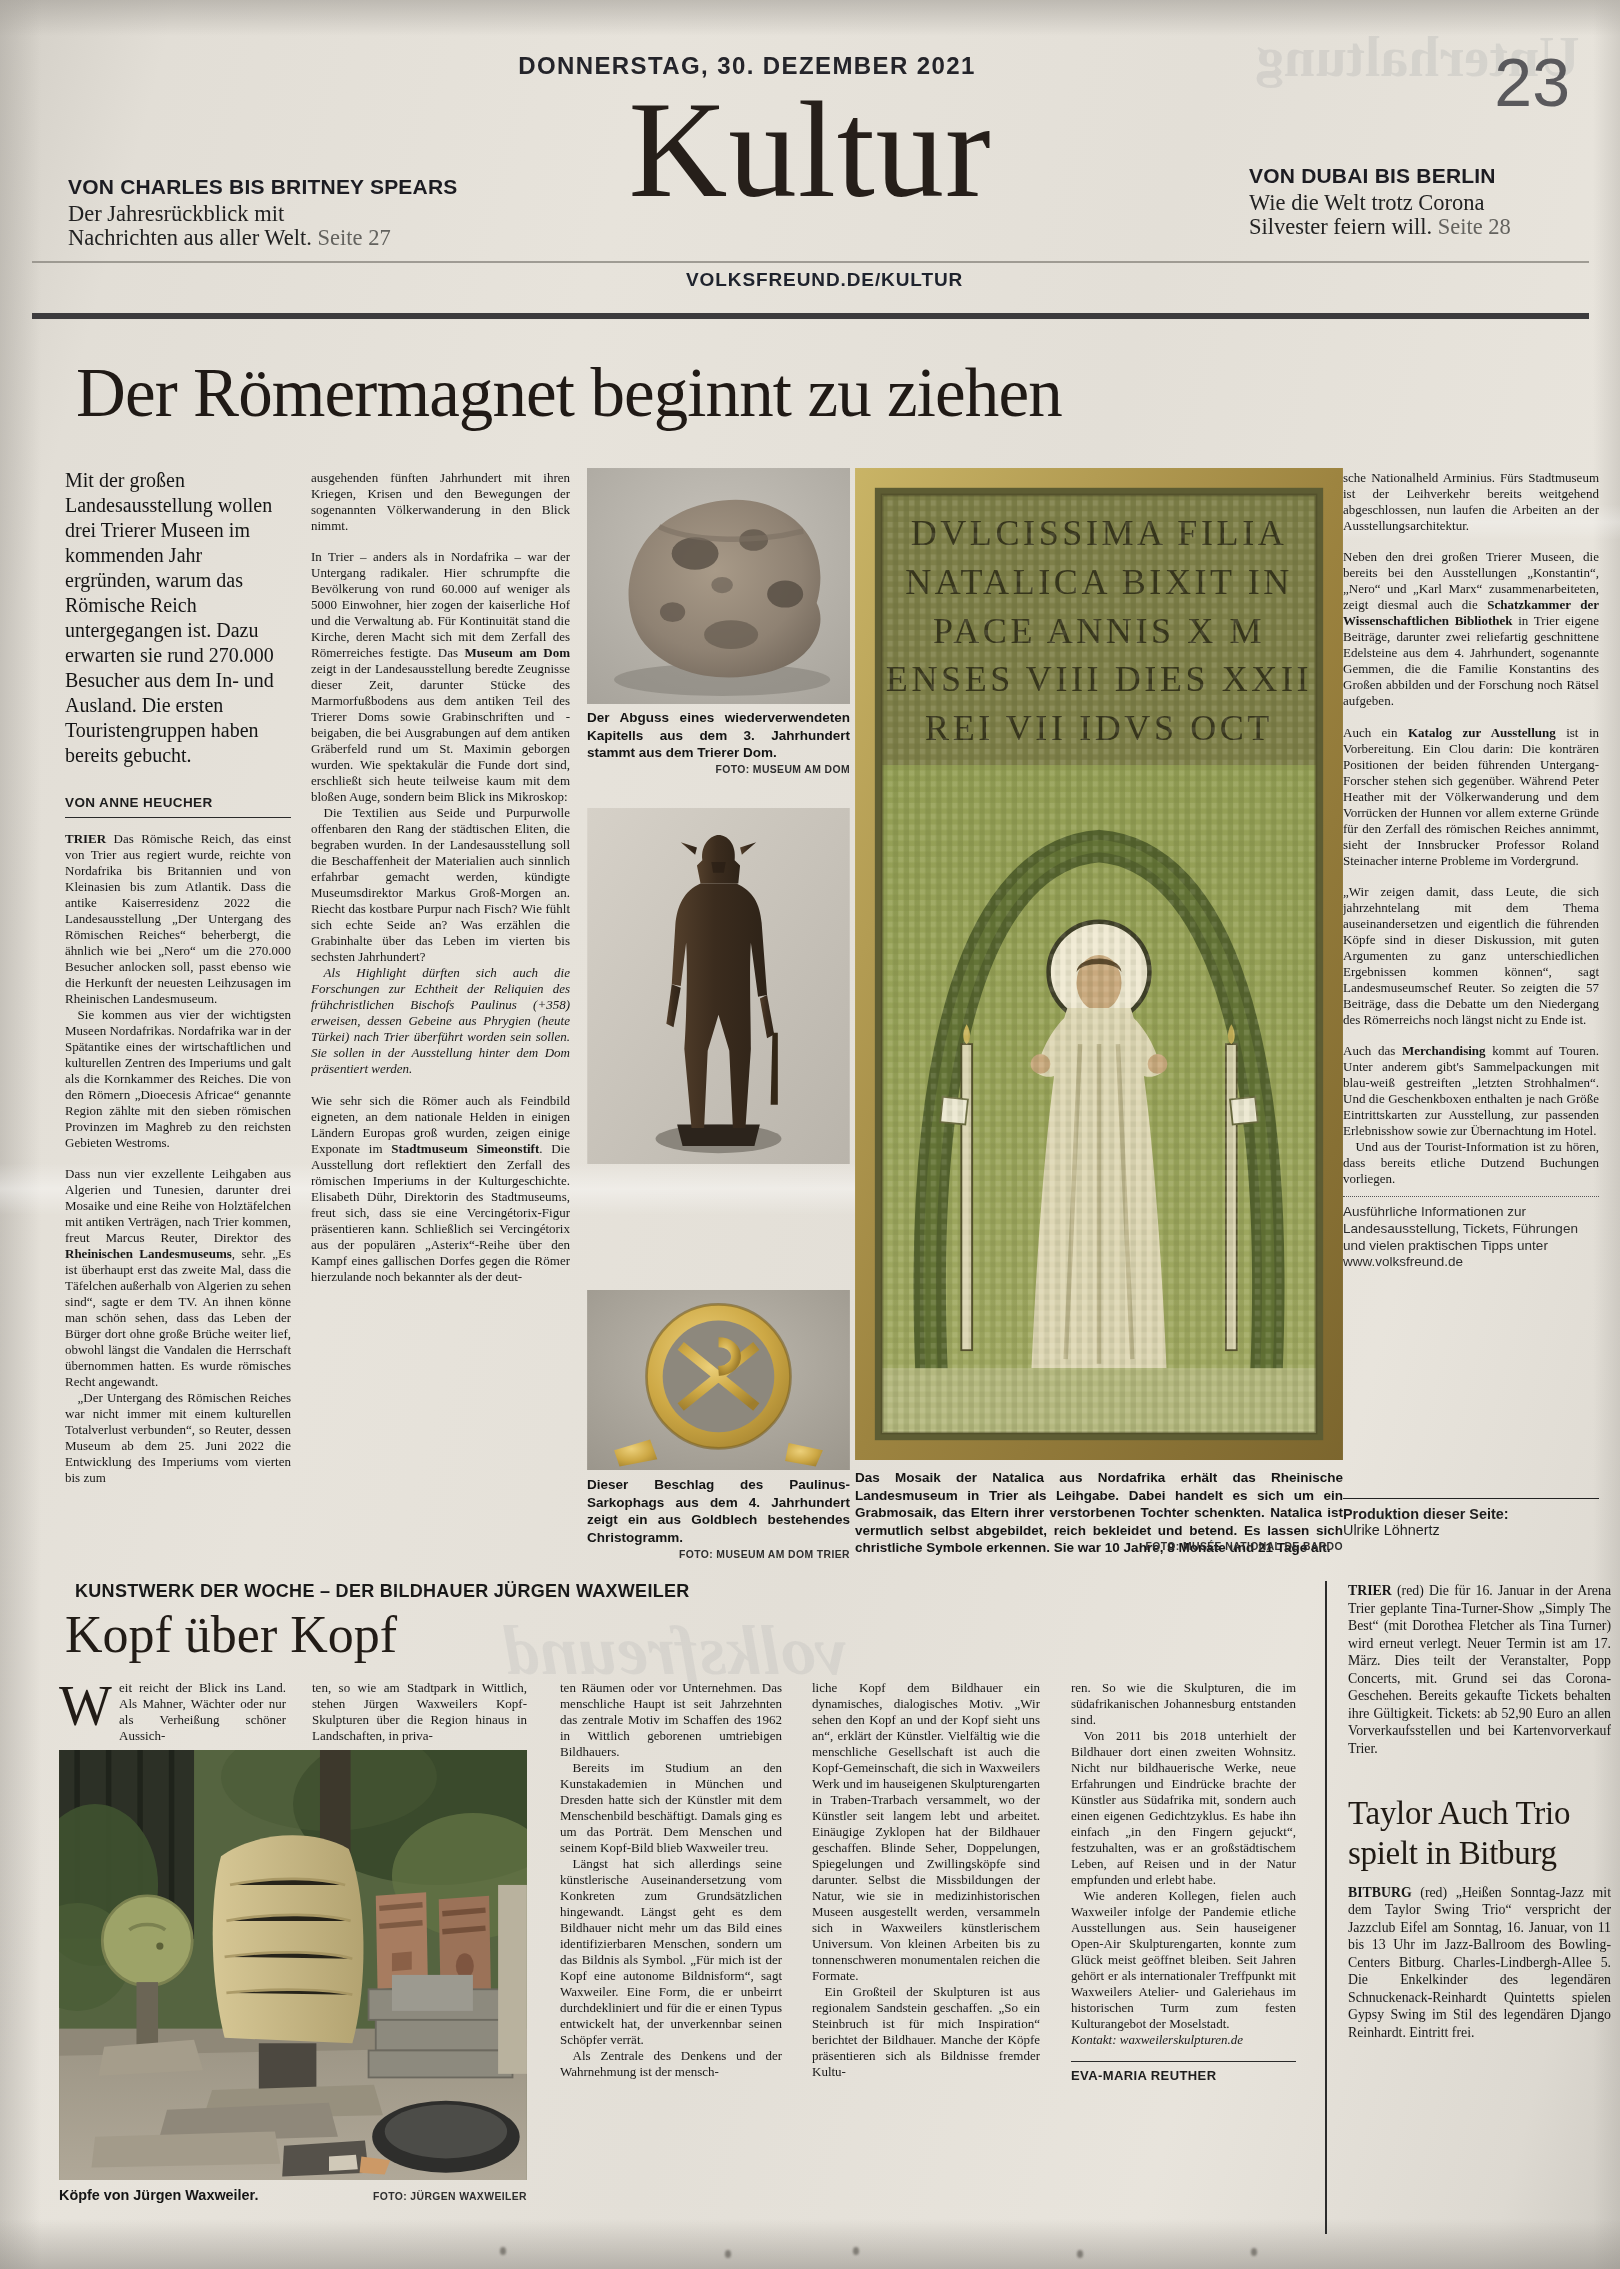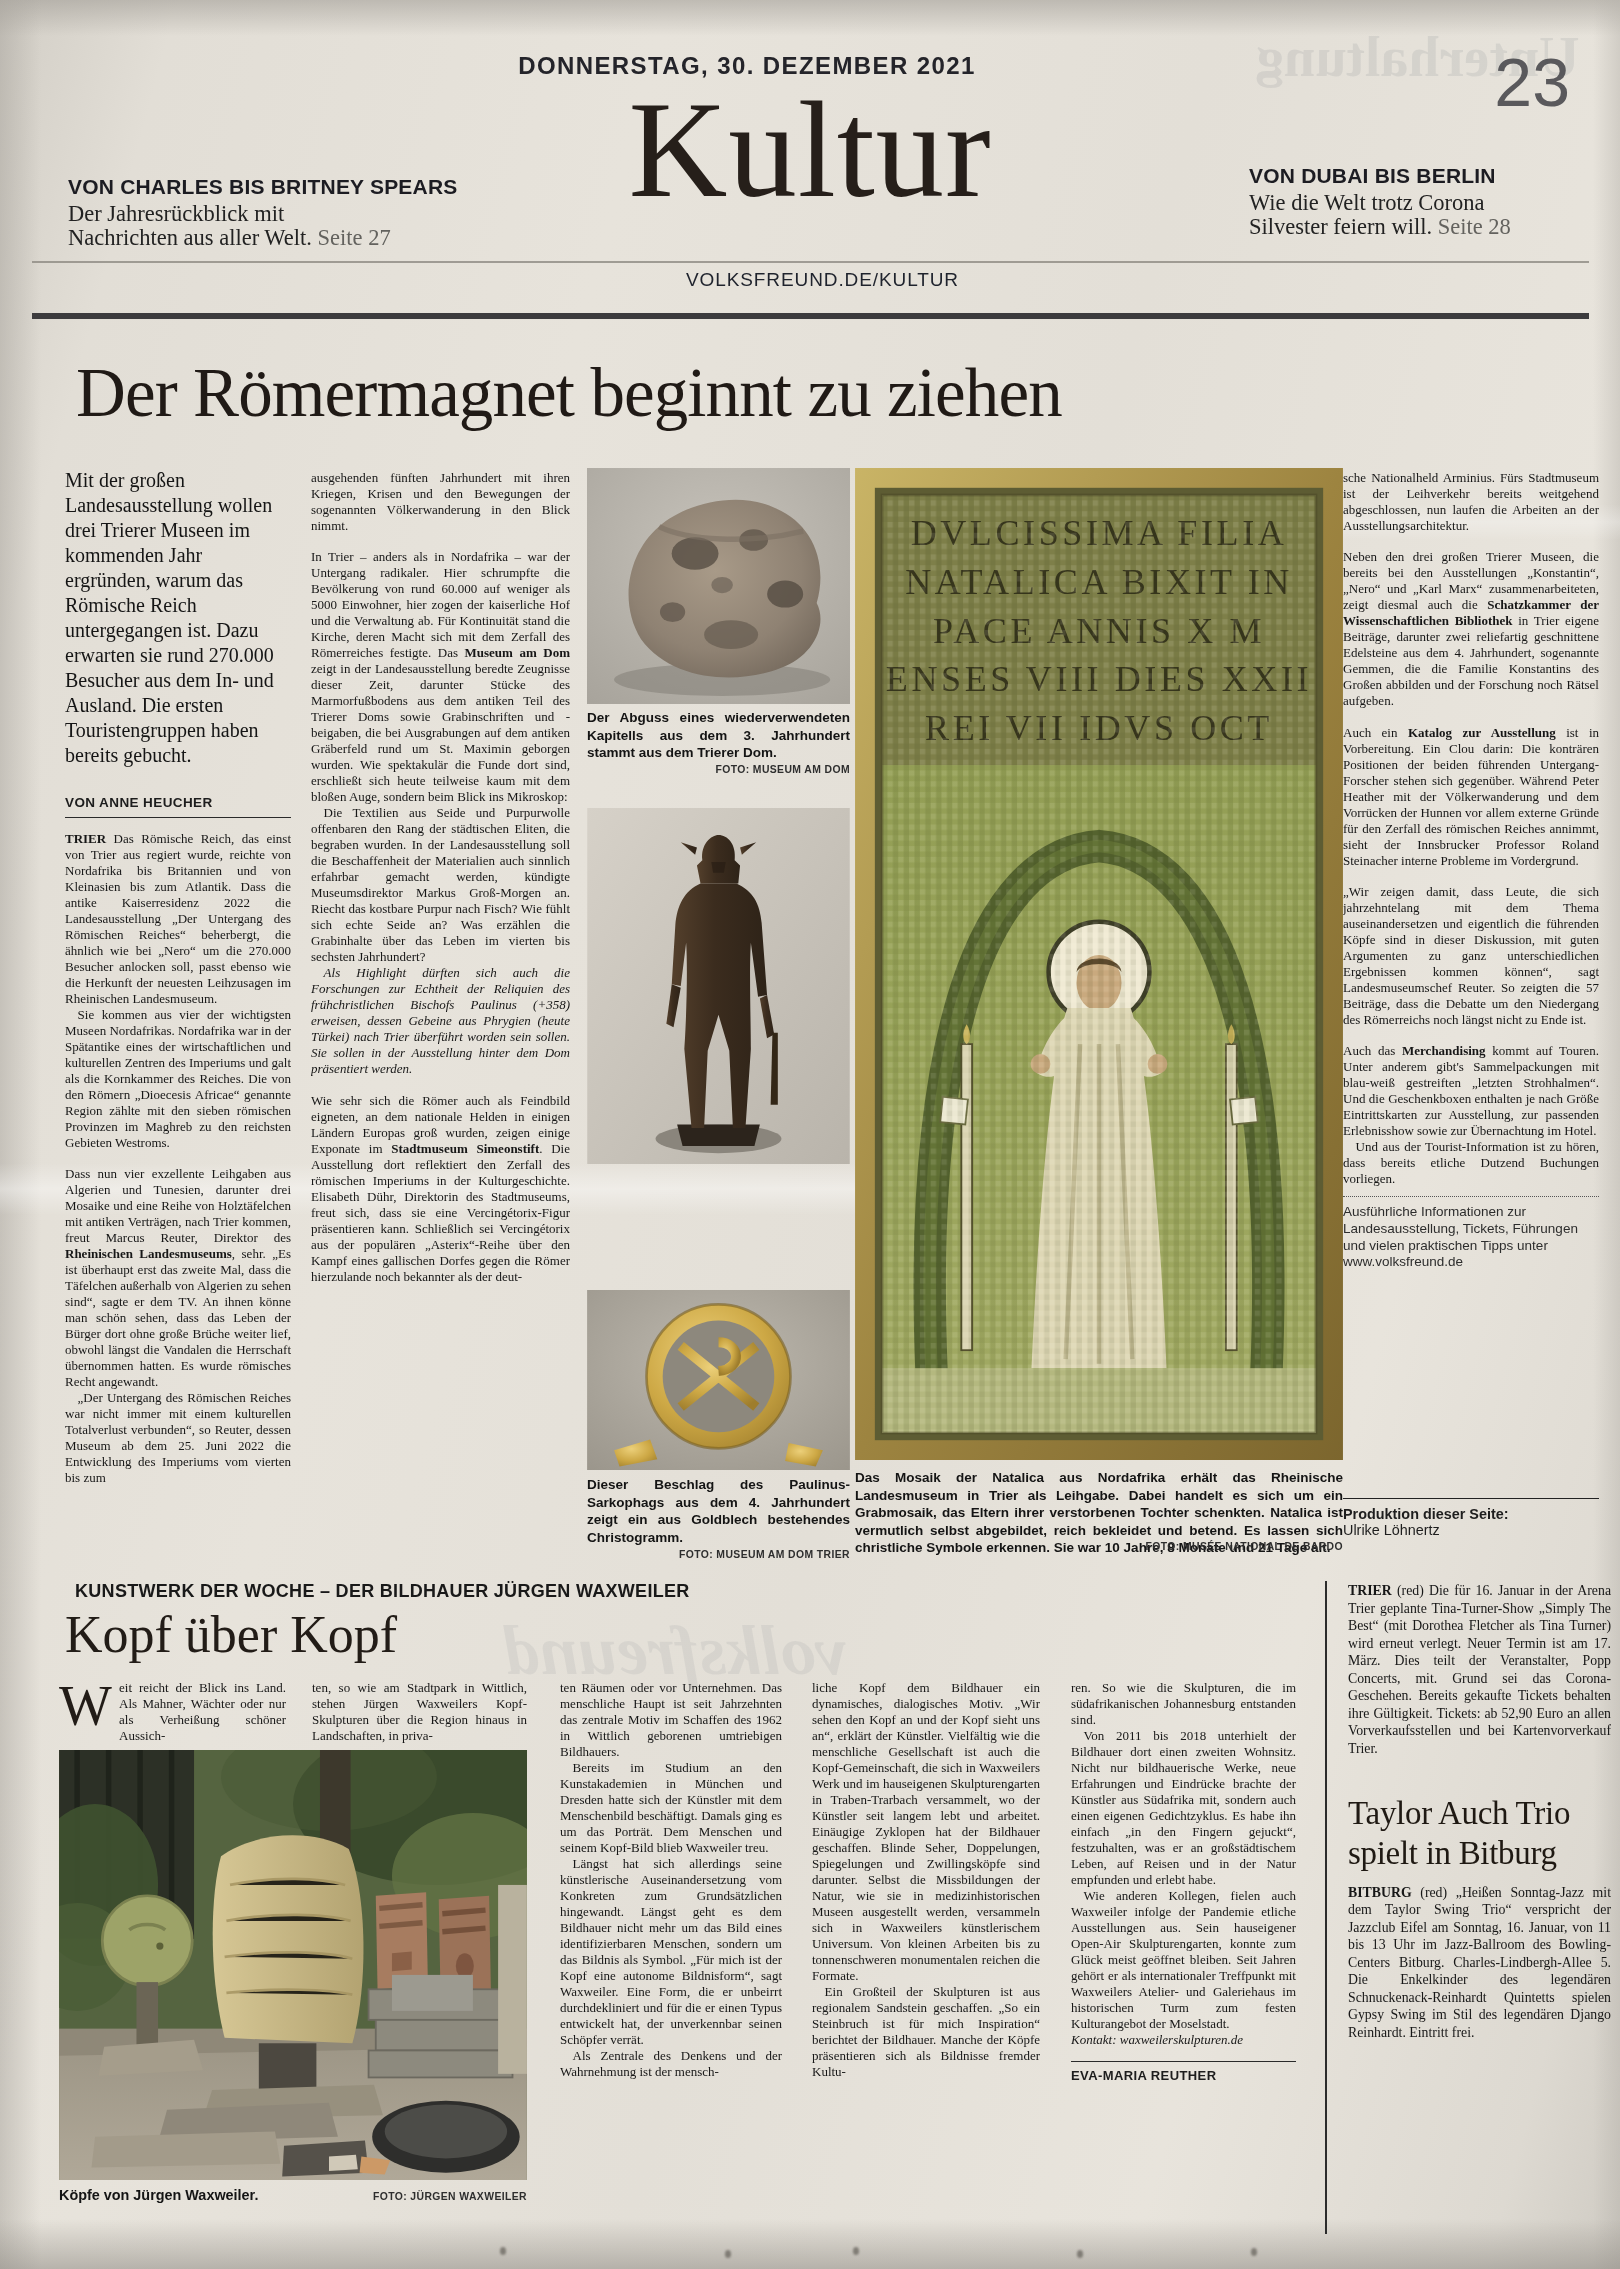--- a/index.html
+++ b/index.html
@@ -18,21 +18,21 @@
   .hole{position:absolute;width:6.3px;height:8px;background:#6f6b64;border-radius:50%;filter:blur(0.9px);opacity:.8;}
   
   .date{position:absolute;left:387px;top:52px;width:720px;text-align:center;font-family:"Liberation Sans",sans-serif;font-weight:700;font-size:24px;letter-spacing:1.4px;color:#24242a;}
   .pageno{position:absolute;right:50px;top:43px;font-family:"Liberation Sans",sans-serif;font-size:68px;color:#4b4b4f;opacity:.9;}
   .kultur{position:absolute;left:0;top:83px;width:1620px;text-align:center;font-size:137px;line-height:135px;color:#261f1a;letter-spacing:0.9px;}
   .teaser{position:absolute;width:414px;}
   .teaser .kick{font-family:"Liberation Sans",sans-serif;font-weight:700;font-size:21px;letter-spacing:0.2px;color:#1c1c22;margin-bottom:2.7px;}
   .teaser .line{font-size:22.5px;line-height:24px;color:#222;}
   .teaser .pg{color:#63625e;}
   .rule-thin{position:absolute;left:31.5px;top:261px;width:1557px;height:1.8px;background:#8d8982;opacity:.8;}
-  .sitekick{position:absolute;left:686px;top:269px;font-family:"Liberation Sans",sans-serif;font-weight:400;font-size:19px;letter-spacing:0.9px;color:#1f232d;}
+  .sitekick{position:absolute;left:686px;top:269px;font-family:"Liberation Sans",sans-serif;font-weight:700;font-size:19px;letter-spacing:0.9px;color:#1f232d;}
   .rule-thick{position:absolute;left:31.5px;top:313px;width:1557px;height:6.3px;background:#3c3b3d;}
   
   .headline{position:absolute;left:76px;top:356px;width:1278px;font-size:69px;line-height:74px;color:#201a16;letter-spacing:-0.9px;}
   .col{position:absolute;overflow:hidden;}
   .lead{font-size:20px;line-height:25px;color:#151515;}
   .byline{font-family:"Liberation Sans",sans-serif;font-weight:700;font-size:13.5px;letter-spacing:0.4px;color:#1d1d1d;border-bottom:1.8px solid #2a2a2a;padding-bottom:7px;margin-top:27px;}
   .body p{margin:0;font-size:13px;line-height:16px;text-align:justify;color:#171717;}
   .body p+p{margin-top:0;}
   .body p.sp{margin-top:15.3px;}
   .body p.ind{text-indent:12.6px;}

